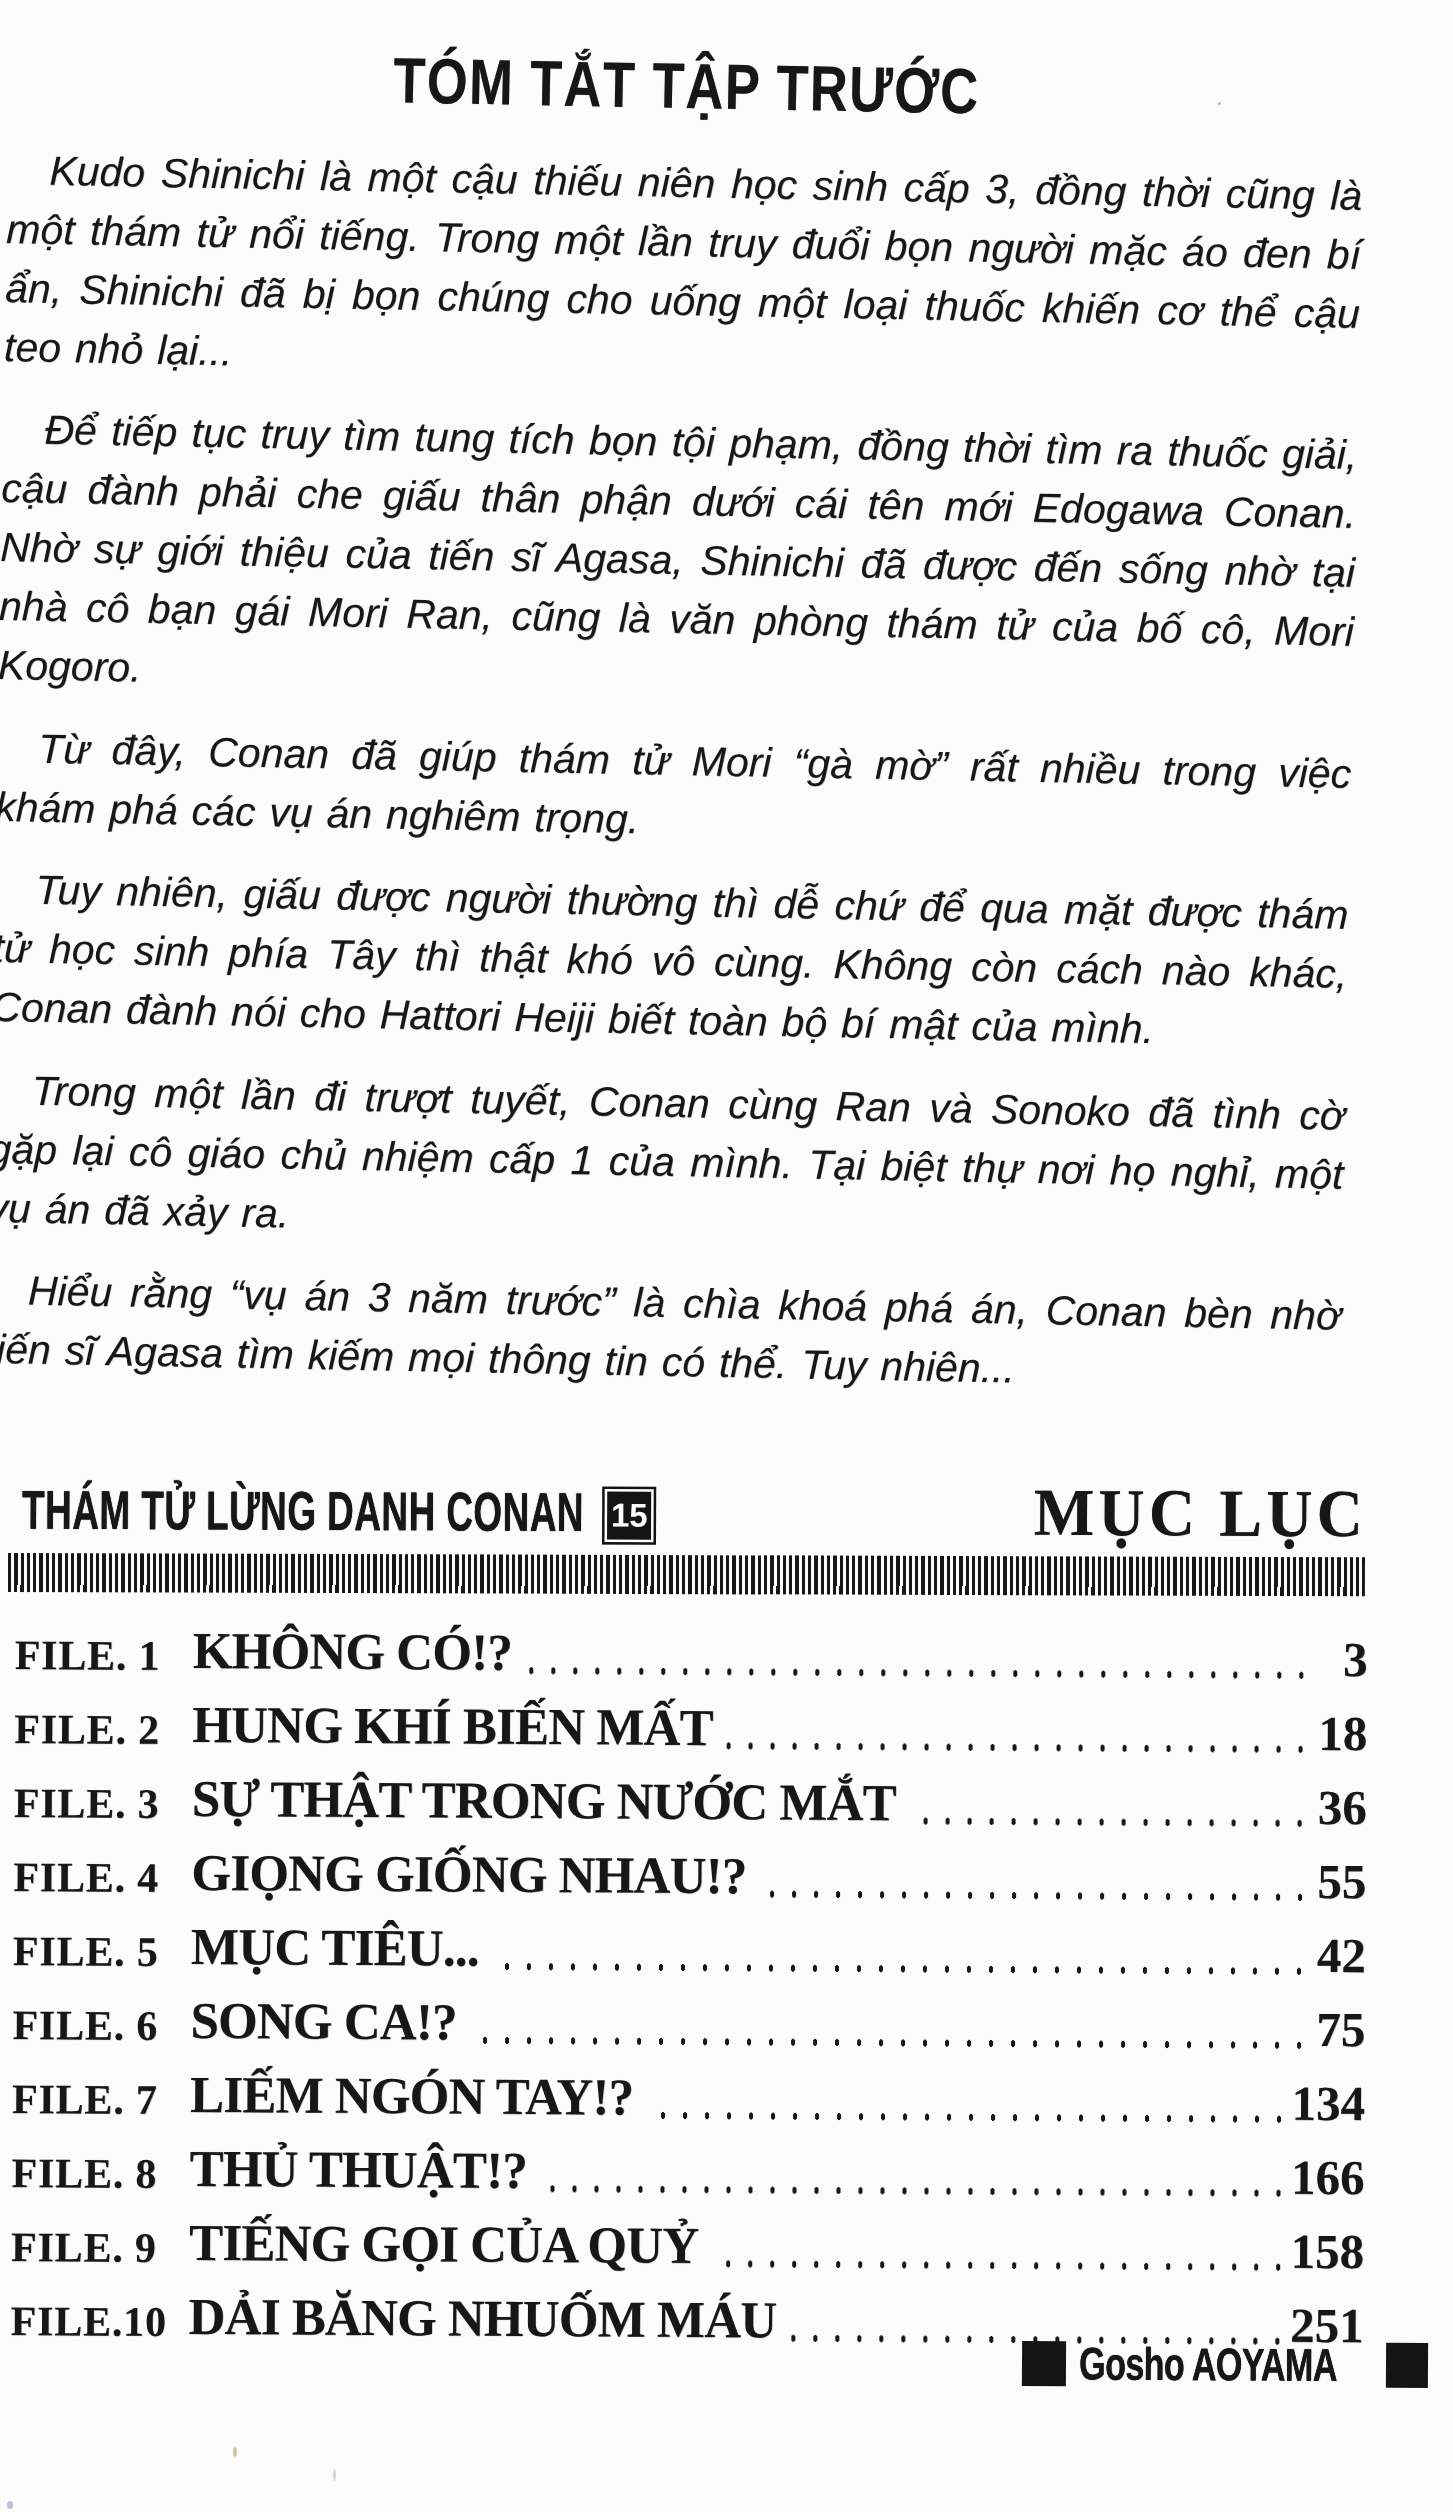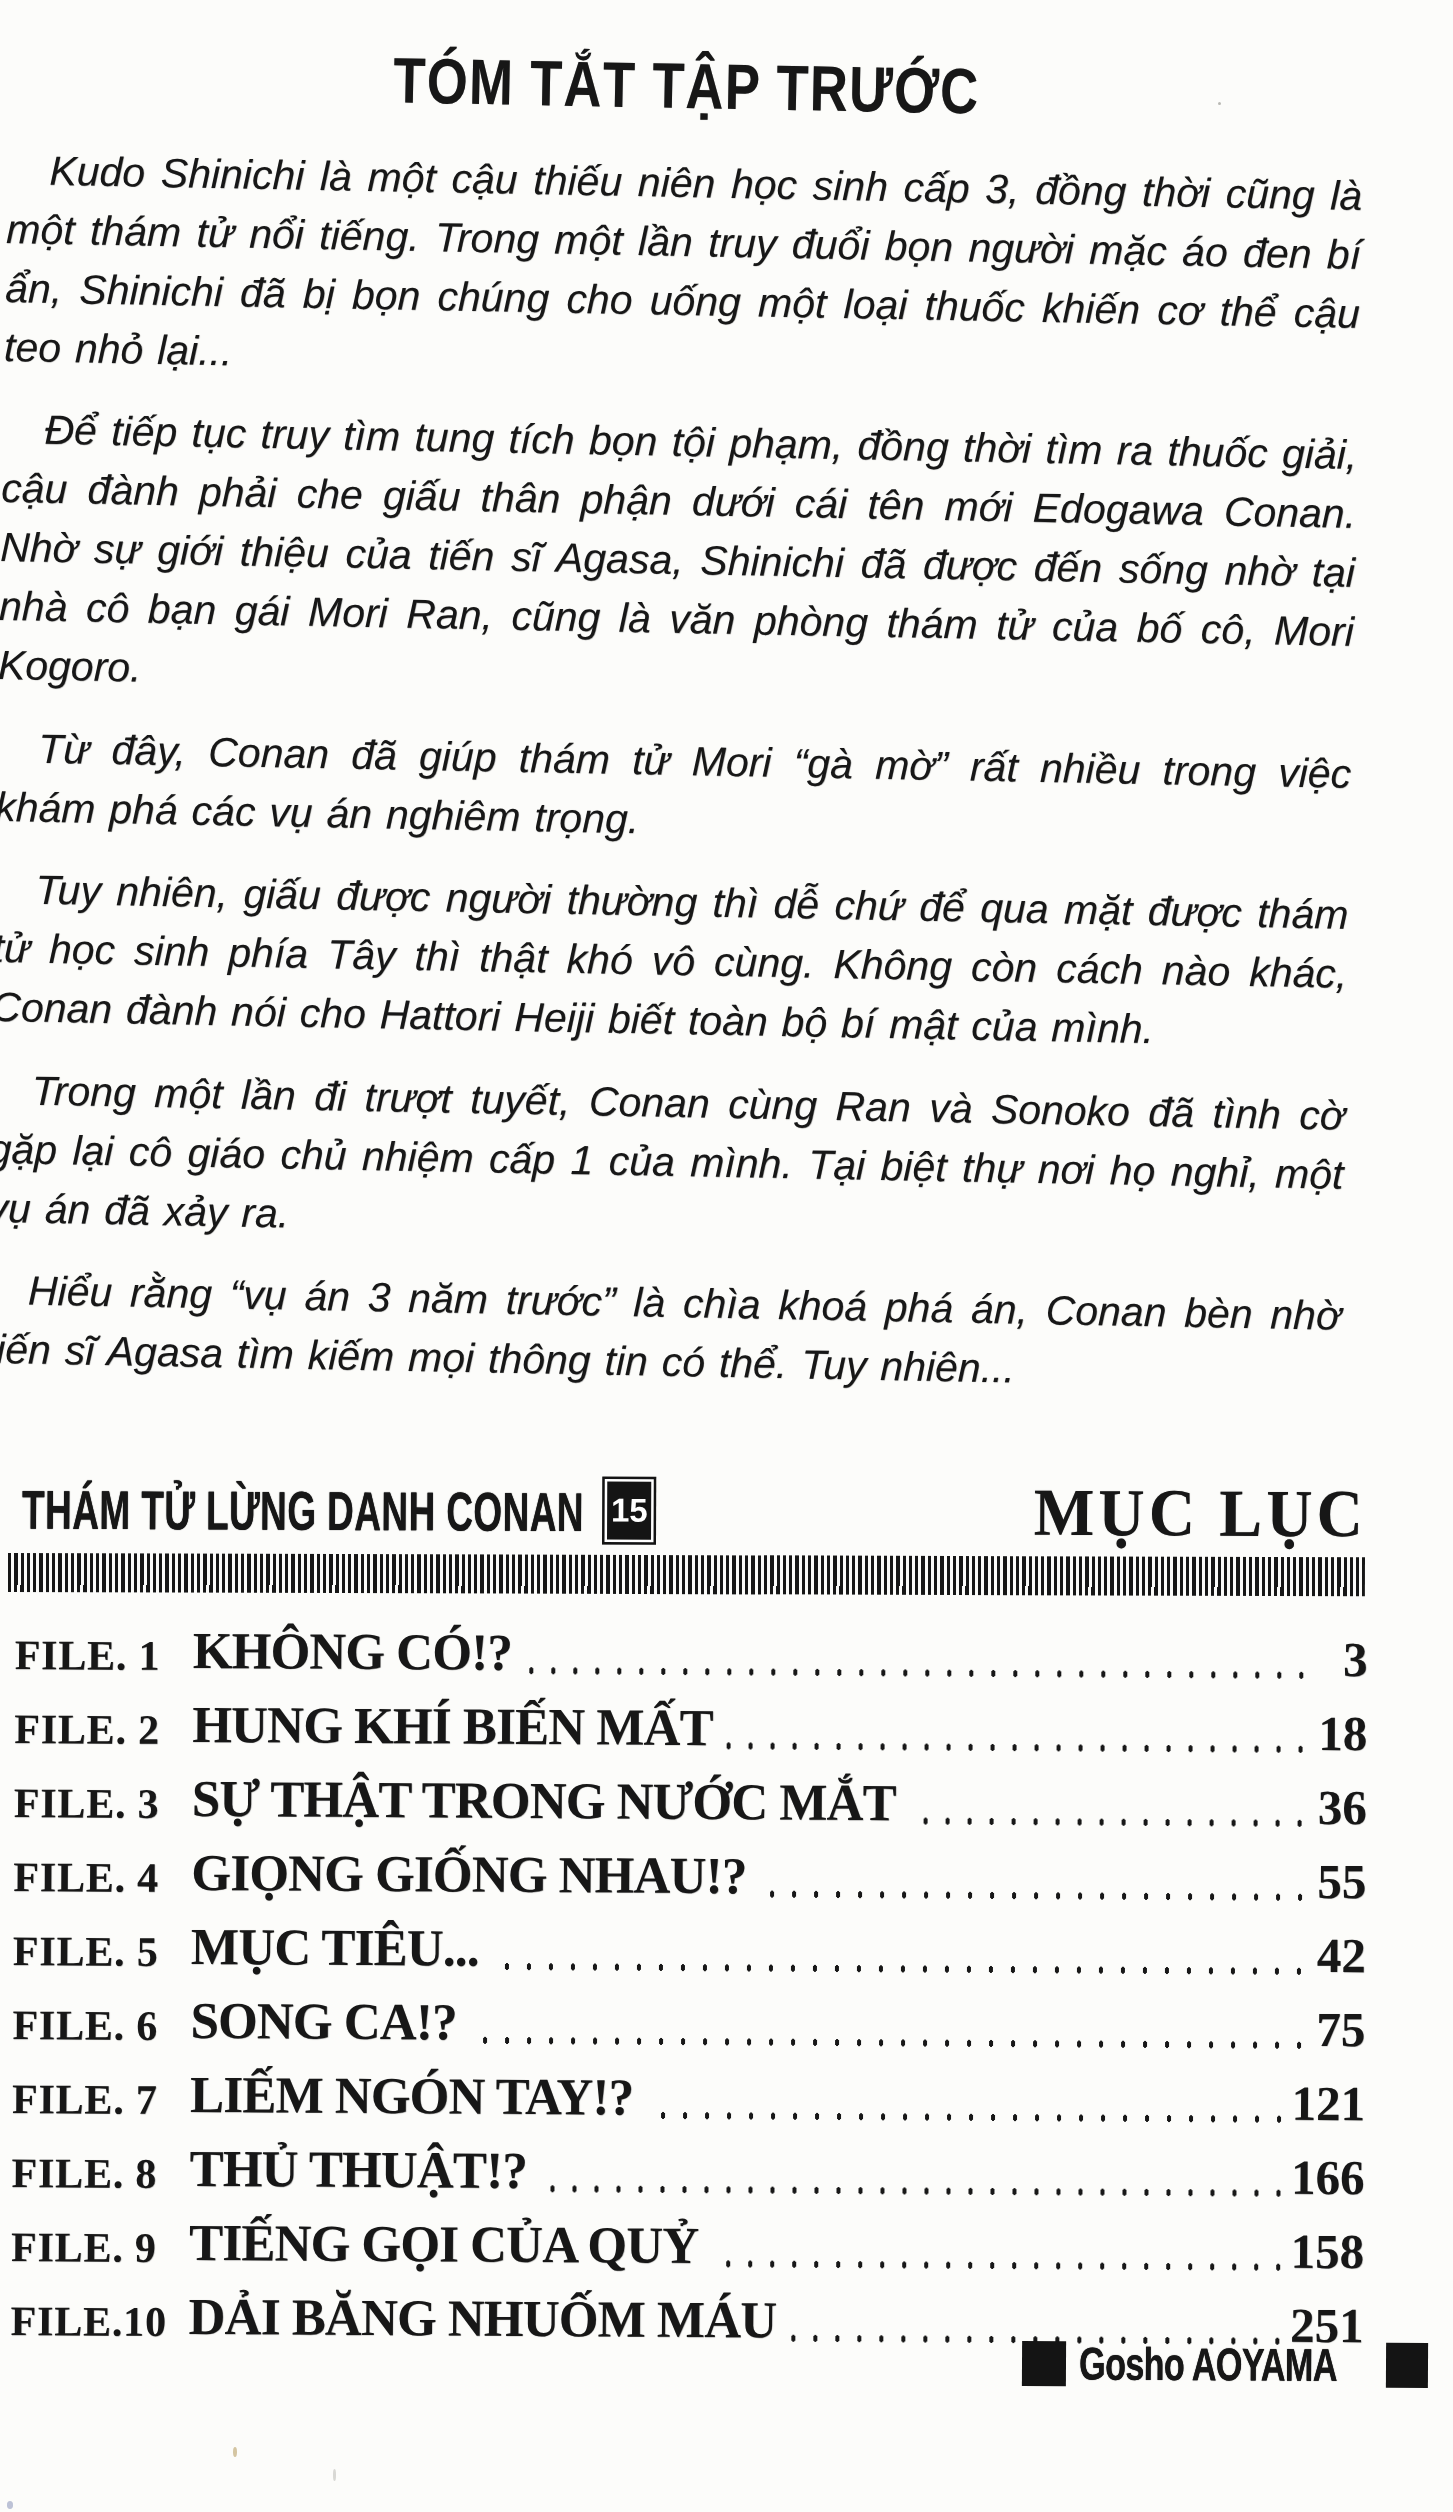--- a/index.html
+++ b/index.html
@@ -34,21 +34,21 @@
   .logo-wrap{display:flex;align-items:flex-end;gap:18.4px;}
   .logo-text{
     display:inline-block;white-space:nowrap;
     font-family:"Liberation Sans",sans-serif;font-weight:bold;font-size:37px;
     letter-spacing:0.4px;
     transform:scaleY(1.48);transform-origin:left bottom;
     text-shadow:0 0 0.8px #000;
   }
   .vol-badge{
     display:flex;align-items:center;justify-content:center;
-    width:54px;height:68px;background:#141414;
+    width:54px;height:58px;background:#141414;
     box-shadow:inset 0 0 0 2.5px #141414, inset 0 0 0 5px #fff;
     color:#fff;font-family:"Liberation Sans",sans-serif;font-weight:bold;font-size:33px;
   }
   .muc-luc{
     font-family:"Liberation Serif",serif;font-weight:bold;font-size:64px;
     letter-spacing:4.2px;white-space:nowrap;line-height:1;
     transform:scaleY(1.05);transform-origin:right bottom;
     text-shadow:0 0 0.8px rgba(0,0,0,.5);
   }
   
@@ -160,21 +160,21 @@
     <div class="toc-row">
       <span class="toc-file">FILE. 6</span>
       <span class="toc-title">SONG CA!?</span>
       <span class="toc-dots"></span>
       <span class="toc-page">75</span>
     </div>
     <div class="toc-row">
       <span class="toc-file">FILE. 7</span>
       <span class="toc-title">LIẾM NGÓN TAY!?</span>
       <span class="toc-dots"></span>
-      <span class="toc-page">121</span>
+      <span class="toc-page">134</span>
     </div>
     <div class="toc-row">
       <span class="toc-file">FILE. 8</span>
       <span class="toc-title">THỦ THUẬT!?</span>
       <span class="toc-dots"></span>
       <span class="toc-page">166</span>
     </div>
     <div class="toc-row">
       <span class="toc-file">FILE. 9</span>
       <span class="toc-title">TIẾNG GỌI CỦA QUỶ</span>

